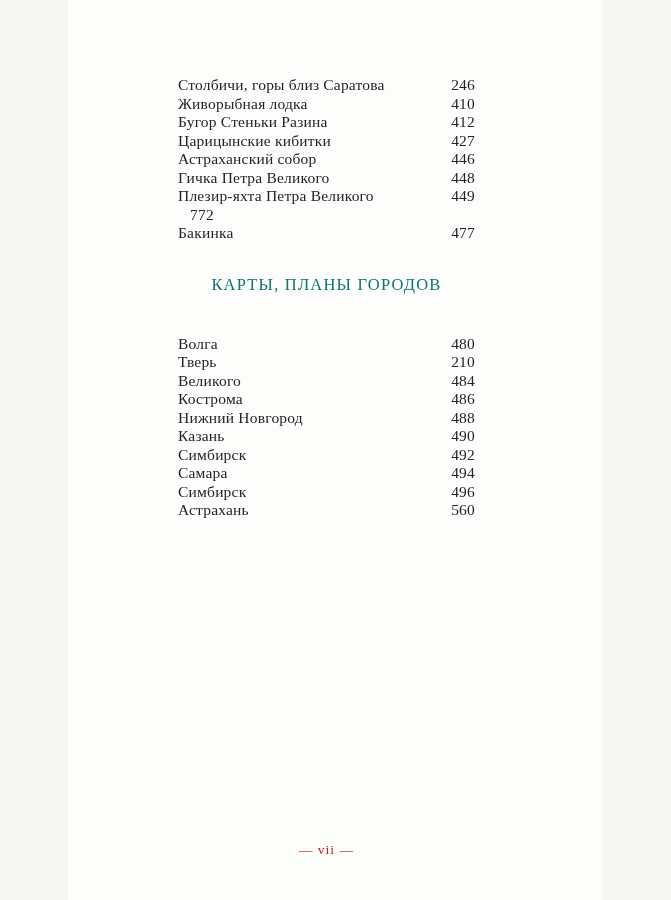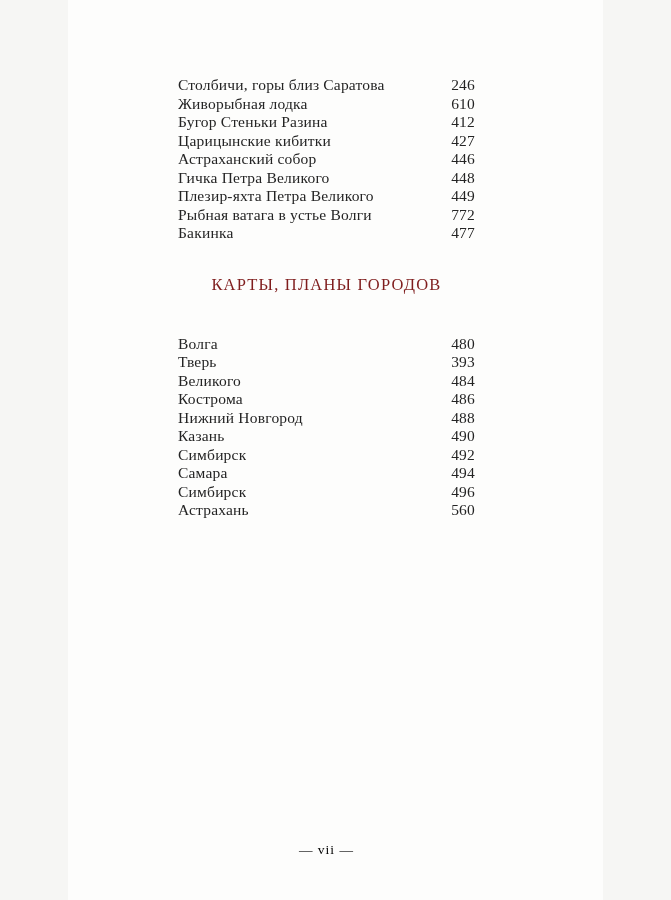--- a/index.html
+++ b/index.html
@@ -39,44 +39,44 @@
     white-space: nowrap;
     padding-left: 12px;
     font-variant-numeric: lining-nums;
   }
   .section-heading {
     margin: 32px 0 40px 0;
     text-align: center;
     font-weight: normal;
     font-size: 16.5px;
     letter-spacing: 1.2px;
-    color: #7f1d1d;
+    color: #0f766e;
   }
   .page-footer {
     margin-top: auto;
     text-align: center;
     font-size: 13.5px;
     letter-spacing: 1px;
-    color: #000000;
+    color: #b91c1c;
     padding-bottom: 14px;
   }
 </style>
 </head>
 <body>
 
 <div class="page">
 
   <div class="toc-section">
       <div class="toc-row">
         <span class="entry-title">Столбичи, горы близ Саратова</span>
         <span class="entry-page">246</span>
       </div>
       <div class="toc-row">
         <span class="entry-title">Живорыбная лодка</span>
-        <span class="entry-page">610</span>
+        <span class="entry-page">410</span>
       </div>
       <div class="toc-row">
         <span class="entry-title">Бугор Стеньки Разина</span>
         <span class="entry-page">412</span>
       </div>
       <div class="toc-row">
         <span class="entry-title">Царицынские кибитки</span>
         <span class="entry-page">427</span>
       </div>
       <div class="toc-row">
@@ -85,39 +85,38 @@
       </div>
       <div class="toc-row">
         <span class="entry-title">Гичка Петра Великого</span>
         <span class="entry-page">448</span>
       </div>
       <div class="toc-row">
         <span class="entry-title">Плезир-яхта Петра Великого</span>
         <span class="entry-page">449</span>
       </div>
       <div class="toc-row">
-        <span class="entry-title">Рыбная ватага в устье Волги</span>
         <span class="entry-page">772</span>
       </div>
       <div class="toc-row">
         <span class="entry-title">Бакинка</span>
         <span class="entry-page">477</span>
       </div>
     </div>
 
   <h2 class="section-heading">КАРТЫ, ПЛАНЫ ГОРОДОВ</h2>
 
   <div class="toc-section">
       <div class="toc-row">
         <span class="entry-title">Волга</span>
         <span class="entry-page">480</span>
       </div>
       <div class="toc-row">
         <span class="entry-title">Тверь</span>
-        <span class="entry-page">393</span>
+        <span class="entry-page">210</span>
       </div>
       <div class="toc-row">
         <span class="entry-title">Великого</span>
         <span class="entry-page">484</span>
       </div>
       <div class="toc-row">
         <span class="entry-title">Кострома</span>
         <span class="entry-page">486</span>
       </div>
       <div class="toc-row">

